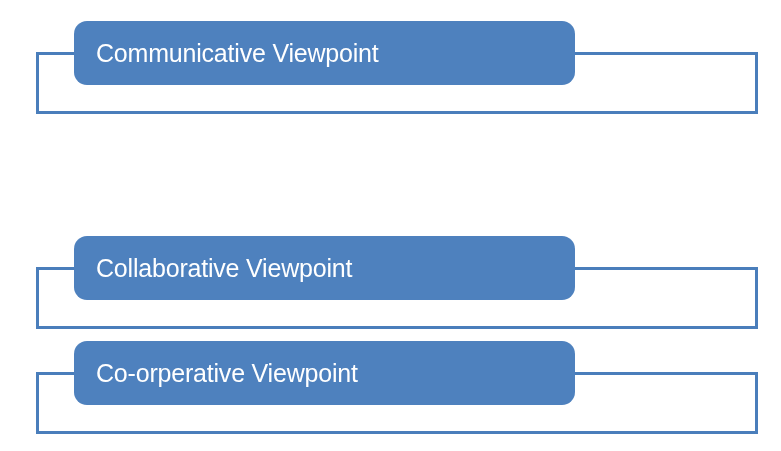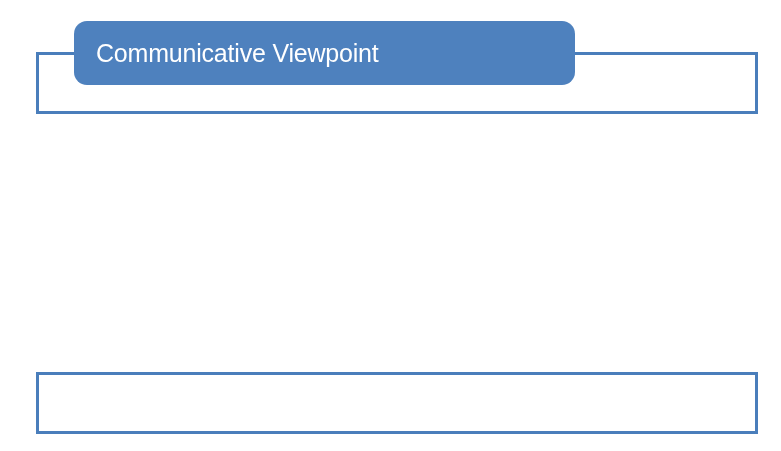--- a/index.html
+++ b/index.html
@@ -70,18 +70,27 @@
 <div id="diagram-canvas">
 
   <div class="viewpoint-row" style="top:0px;padding-left:20px;">
     <div class="row-outline"></div>
     <div class="row-plate">
       <span class="row-label">Communicative Viewpoint</span>
     </div>
   </div>
 
 
+  <div class="viewpoint-row" style="top:215px;">
+    <div class="row-outline"></div>
+    <div class="row-plate">
+      <span class="row-label">Collaborative Viewpoint</span>
+    </div>
+  </div>
 
   <div class="viewpoint-row" style="top:320px;">
     <div class="row-outline"></div>
+    <div class="row-plate">
+      <span class="row-label">Co-orperative Viewpoint</span>
+    </div>
   </div>
 
 </div>
 
 </body></html>

